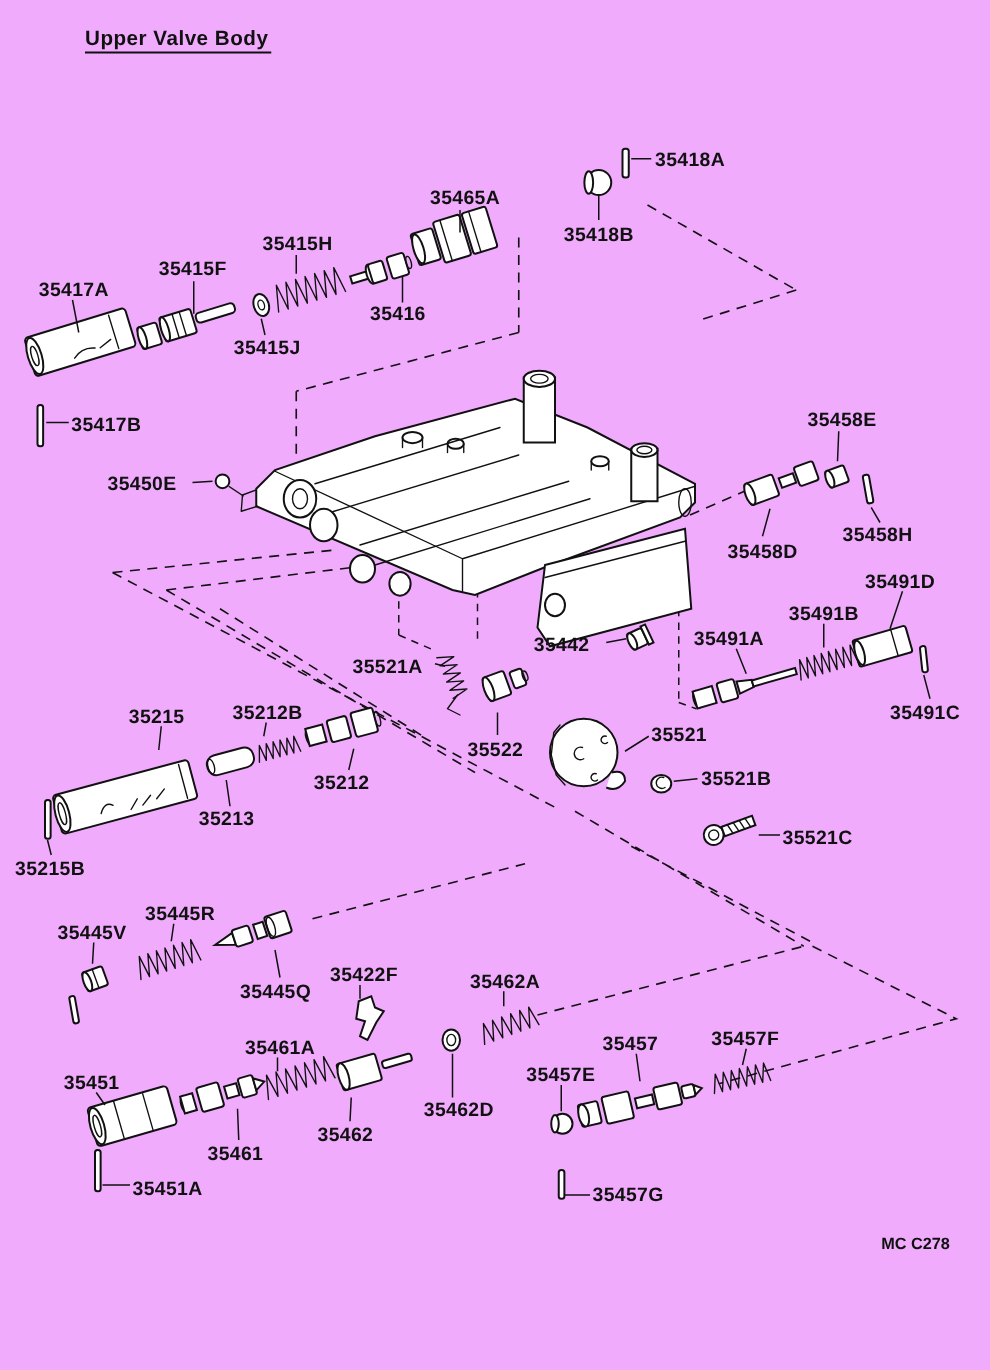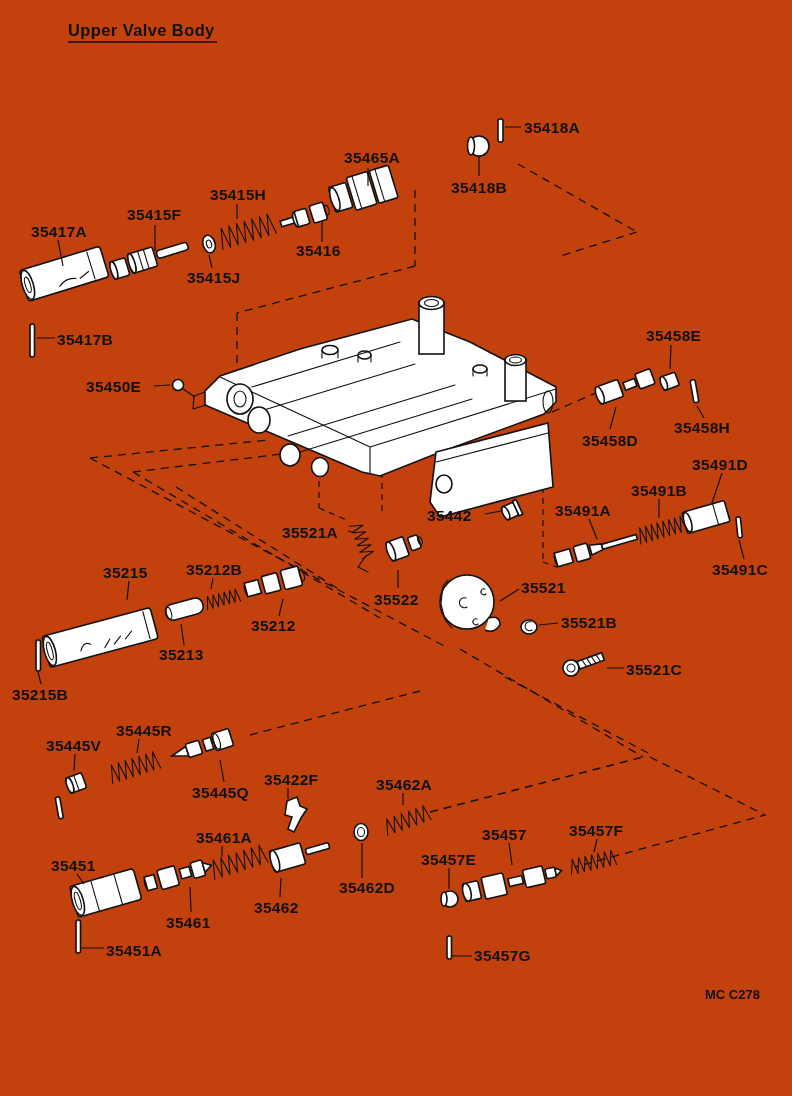--- a/index.html
+++ b/index.html
@@ -1,16 +1,16 @@
 <!DOCTYPE html>
 <html><head>
 <meta charset="utf-8">
 <style>
   html,body{margin:0;padding:0;background:#ffffff;}
-  .page{position:relative;width:792px;height:1096px;background:#c2410c;overflow:hidden;
+  .page{position:relative;width:792px;height:1096px;background:#f0abfc;overflow:hidden;
         font-family:"Liberation Sans", sans-serif;}
   svg{display:block}
   text{font-family:"Liberation Sans", sans-serif;font-weight:700;fill:#111;}
   .lbl{font-size:15.5px;letter-spacing:.3px;}
   .title{font-size:16.5px;letter-spacing:.4px;}
   .code{font-size:13px;}
   .ink{stroke:#111;fill:none;stroke-width:1.6;stroke-linecap:round;stroke-linejoin:round;}
   .fillw{fill:#fff;stroke:#111;stroke-width:1.6;}
   .lead{stroke:#111;stroke-width:1.2;fill:none;}
   .dash{stroke:#111;stroke-width:1.3;fill:none;stroke-dasharray:8 6;}

